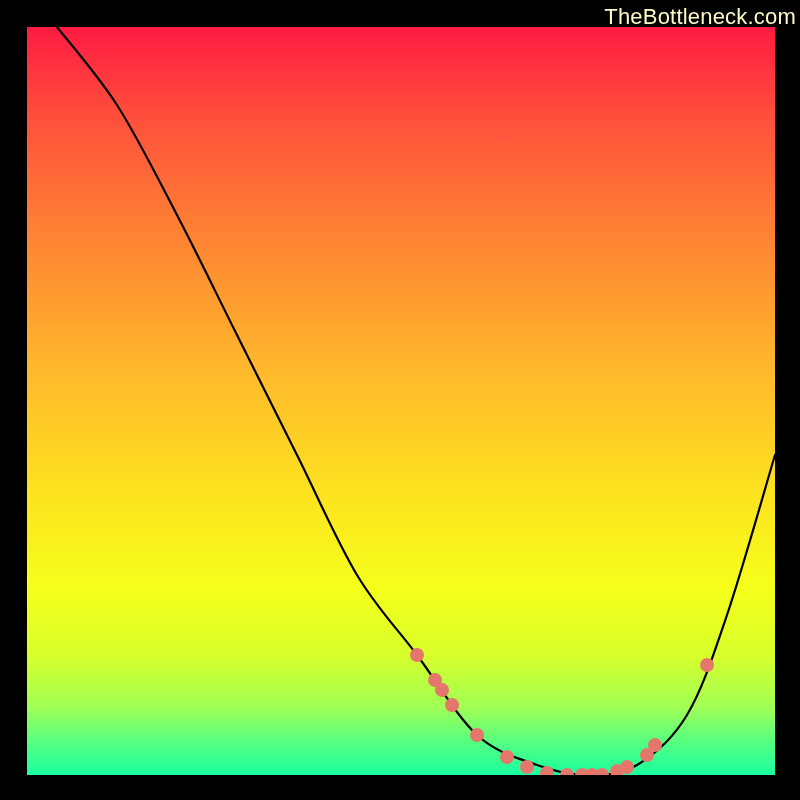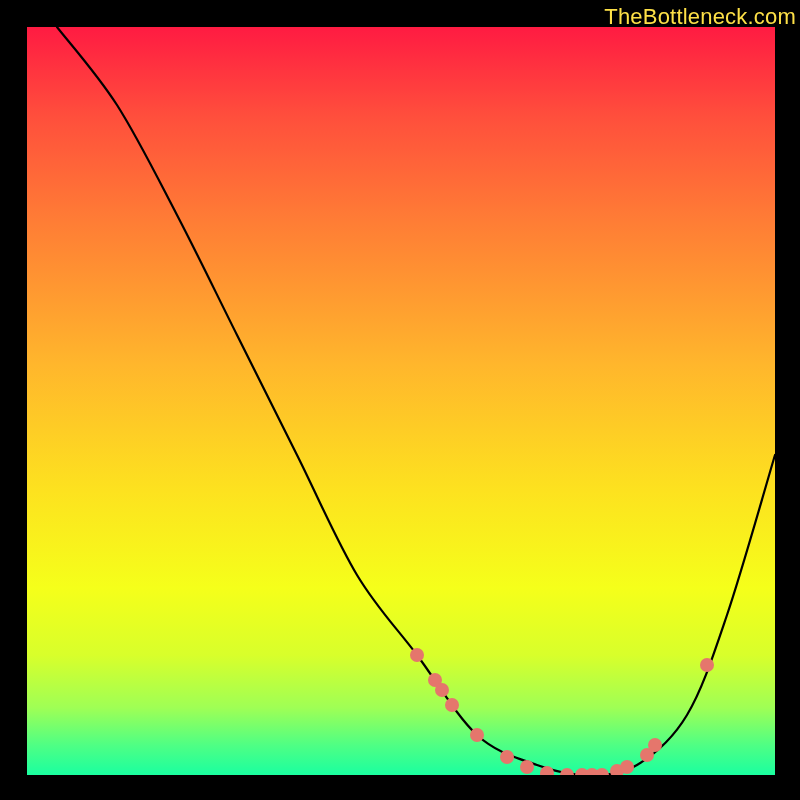--- a/index.html
+++ b/index.html
@@ -47,21 +47,21 @@
     top: 0;
     width: 748px;
     height: 748px;
   }
   .watermark {
     position: absolute;
     top: 4px;
     right: 4px;
     font-size: 22px;
     font-weight: 500;
-    color: #fde047;
+    color: #fef9c3;
     letter-spacing: 0.2px;
     user-select: none;
     margin-left: 20px;
   }
 </style>
 </head>
 <body>
 
 <div class="frame">
   <div class="plot-area">

